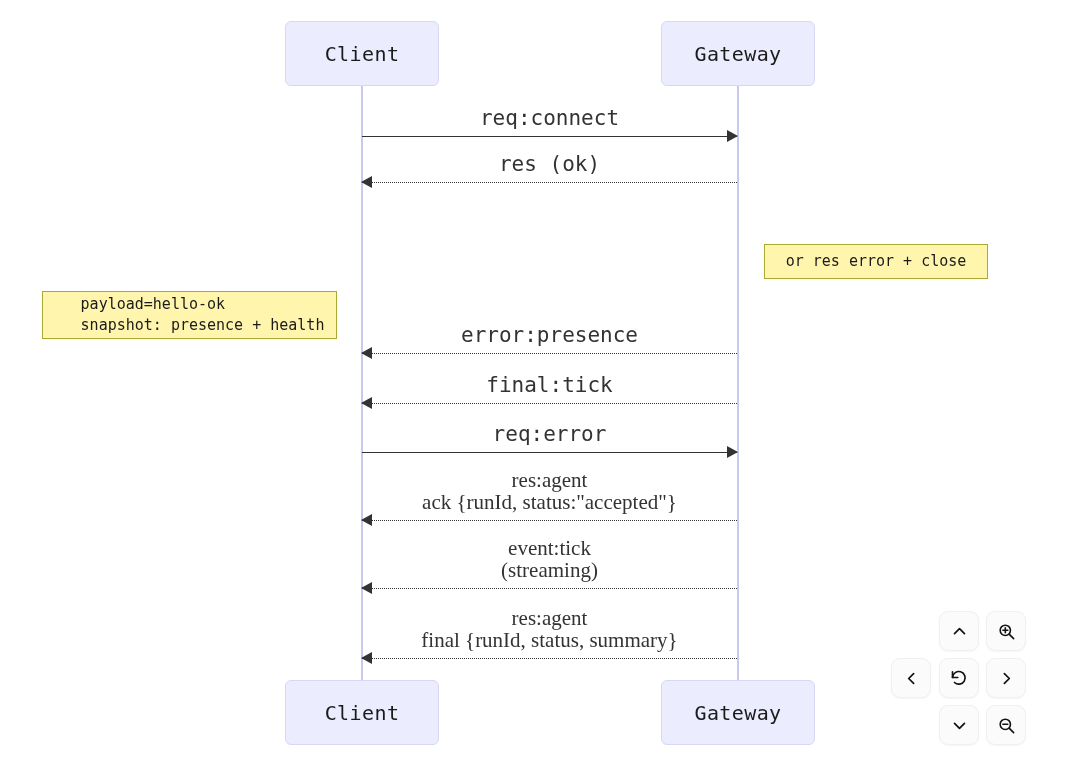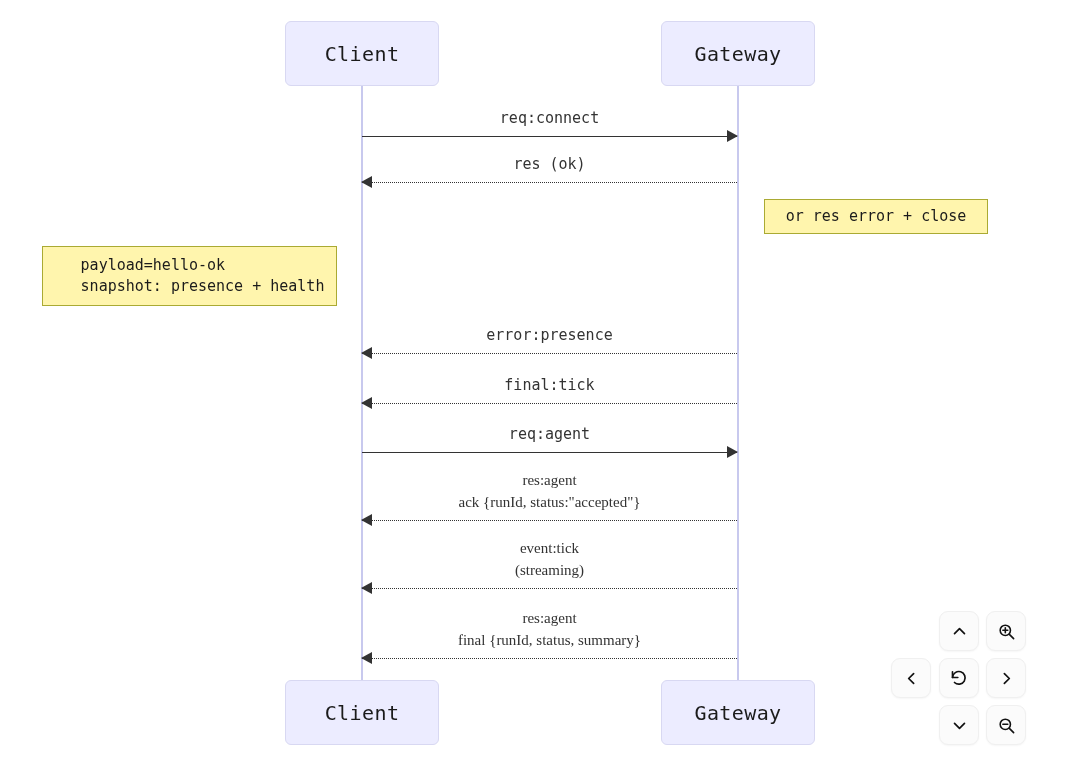--- a/index.html
+++ b/index.html
@@ -52,21 +52,21 @@
     position: absolute;
     z-index: 3;
     height: 0;
   }
   .message .msg-label {
     position: absolute;
     left: 0;
     width: 100%;
     text-align: center;
     color: #333333;
-    font-size: 15px;
+    font-size: 21px;
     line-height: 22px;
     white-space: pre;
     pointer-events: none;
   }
   .message.one-line .msg-label { top: -29px; }
   .message.two-line .msg-label { top: -51px; font-family: Liberation Serif, serif; }
 
   .msg-line {
     position: absolute;
     left: 0;
@@ -106,20 +106,21 @@
     border: 1.5px solid #AAAA33;
     display: flex;
     flex-direction: column;
     align-items: center;
     justify-content: center;
     color: #1b1b1b;
     font-size: 15px;
     line-height: 21px;
     white-space: pre;
     z-index: 5;
+    margin-top: 45px;
   }
 
   
   #control-cluster {
     position: absolute;
     z-index: 10;
   }
   .ctrl-btn {
     position: absolute;
     width: 40px;
@@ -176,21 +177,21 @@
     <div class="arrowhead left"></div>
   </div>
 
   <div class="message one-line" style="left:362px; top:403px; width:375px;">
     <div class="msg-label">final:tick</div>
     <div class="msg-line dotted"></div>
     <div class="arrowhead left"></div>
   </div>
 
   <div class="message one-line" style="left:362px; top:452px; width:375px;">
-    <div class="msg-label">req:agent</div>
+    <div class="msg-label">req:error</div>
     <div class="msg-line"></div>
     <div class="arrowhead right"></div>
   </div>
 
   <div class="message two-line" style="left:362px; top:520px; width:375px;">
     <div class="msg-label">res:agent
 ack {runId, status:"accepted"}</div>
     <div class="msg-line dotted"></div>
     <div class="arrowhead left"></div>
   </div>
@@ -206,21 +207,21 @@
     <div class="msg-label">res:agent
 final {runId, status, summary}</div>
     <div class="msg-line dotted"></div>
     <div class="arrowhead left"></div>
   </div>
 
   <div class="note-box" style="left:764px; top:199px; width:224px; height:35px;">
     <span>or res error + close</span>
   </div>
 
-  <div class="note-box" style="left:42px; top:246px; width:295px; height:60px;padding-left:26px;">
+  <div class="note-box" style="left:42px; top:246px; width:295px; height:48px;padding-left:26px;">
     <span>payload=hello-ok
 snapshot: presence + health</span>
   </div>
 
 </div>
 
 <div id="control-cluster" style="left:0; top:0; width:1080px; height:778px; pointer-events:none;">
 
   <div class="ctrl-btn" style="left:939px; top:611px; pointer-events:auto;">
     <span>

